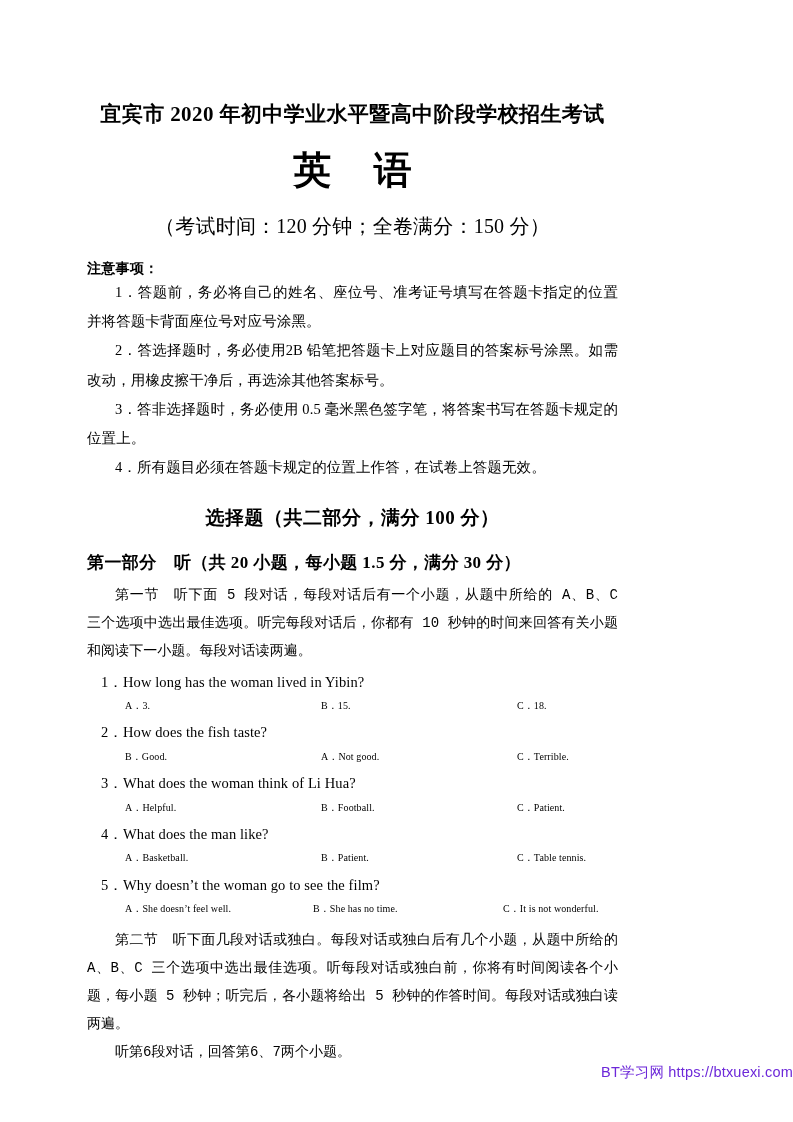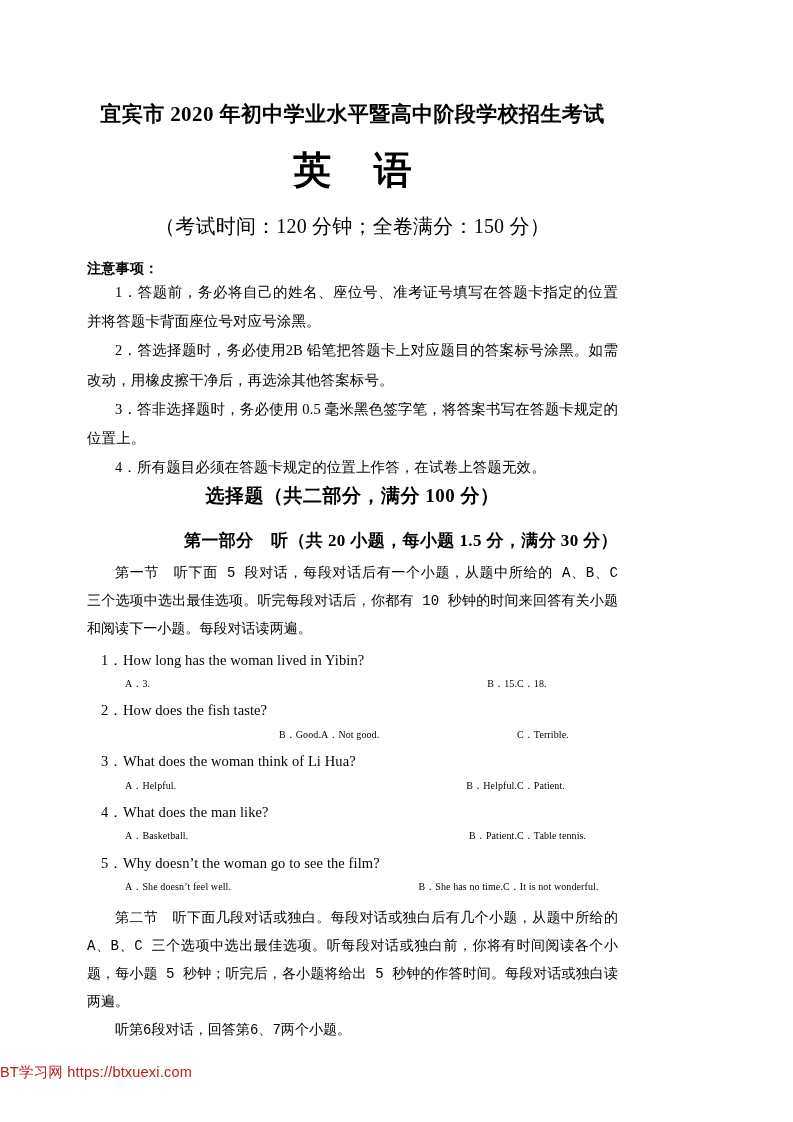--- a/index.html
+++ b/index.html
@@ -69,24 +69,25 @@
     text-justify: inter-ideograph;
     letter-spacing: 0.1px;
     margin: 0;
   }
 
   
   .part-heading {
     text-align: center;
     font-weight: bold;
     font-size: 19px;
+    margin-top: 22px;
     letter-spacing: 0.5px;
   }
   .section-heading {
-    text-align: right;
+    text-align: left;
     font-weight: bold;
     font-size: 17px;
     margin-top: 20px;
     letter-spacing: 0.4px;
   }
 
   
   .instruction {
     font-size: 14px;
     line-height: 2.0;
@@ -120,37 +121,37 @@
     display: flex;
     font-size: 10px;
     line-height: 1.95;
     padding-left: 38px;
     letter-spacing: 0.1px;
   }
   .q-options .opt {
     white-space: nowrap;
   }
   .q-options .opt-a { width: 196px; }
-  .q-options .opt-b { width: 196px; text-align: right; }
+  .q-options .opt-b { width: 196px; }
   .q-options .opt-c { width: auto; }
 
   
   .q-options.wide-text .opt-a { width: 188px; }
   .q-options.wide-text .opt-b { width: 190px; }
 
   
   .footer-watermark {
     position: absolute;
     left: 0;
     right: 0;
     top: 1063px;
-    text-align: left;
+    text-align: right;
     font-family: "Liberation Sans", "DejaVu Sans", sans-serif;
     font-size: 14.5px;
-    color: #b91c1c;
+    color: #6d28d9;
     letter-spacing: 0.2px;
   }
 </style>
 </head>
 <body>
 
 <div class="page">
 
   <div class="doc-title">宜宾市 2020 年初中学业水平暨高中阶段学校招生考试</div>
 
@@ -192,21 +193,21 @@
       <span class="opt opt-c">C．Terrible.</span>
     </div>
   </div>
 
   <div class="q-block">
     <div class="q-stem">
       <span class="q-num">3．</span><span>What does the woman think of Li Hua?</span>
     </div>
     <div class="q-options">
       <span class="opt opt-a">A．Helpful.</span>
-      <span class="opt opt-b">B．Helpful.</span>
+      <span class="opt opt-b">B．Football.</span>
       <span class="opt opt-c">C．Patient.</span>
     </div>
   </div>
 
   <div class="q-block">
     <div class="q-stem">
       <span class="q-num">4．</span><span>What does the man like?</span>
     </div>
     <div class="q-options">
       <span class="opt opt-a">A．Basketball.</span>

